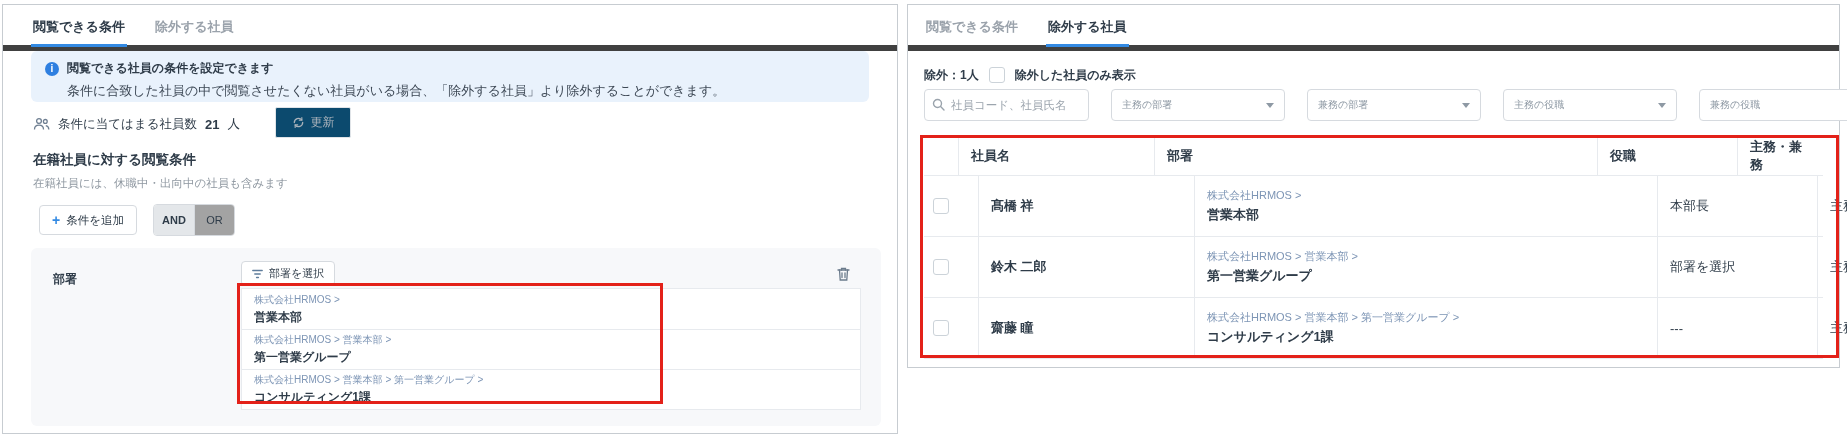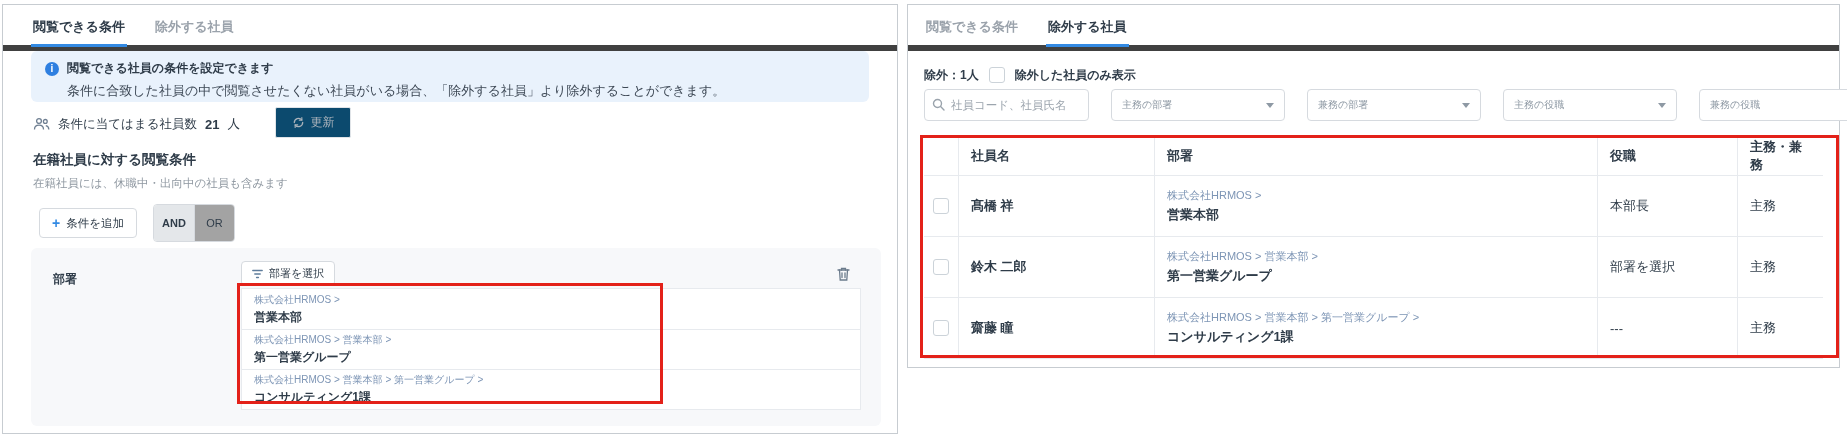--- a/index.html
+++ b/index.html
@@ -41,21 +41,21 @@
   .stats-label{font-size:12.5px;color:var(--ink);}
   .stats-count{font-size:13px;font-weight:700;}
   .stats-unit{font-size:12.5px;}
   .refresh-btn{position:absolute;left:272px;top:102px;width:76px;height:31px;background:#0c4a6e;border:1px solid #e0e4e8;border-radius:2px;color:#abb3bb;font-size:12px;display:flex;align-items:center;justify-content:center;gap:6px;cursor:pointer;}
   .section-title{position:absolute;left:30px;top:146px;font-size:13.5px;font-weight:700;}
   .section-note{position:absolute;left:30px;top:171px;font-size:11.5px;color:var(--muted);}
 
   .toolbar{position:absolute;left:36px;top:199px;display:flex;gap:16px;align-items:center;}
   .add-btn{height:30px;background:#fff;border:1px solid var(--btn-border);border-radius:4px;padding:0 12px;display:flex;align-items:center;gap:6px;font-size:11.5px;color:var(--ink);cursor:pointer;}
   .plus{color:var(--accent);font-size:14px;font-weight:700;line-height:1;}
-  .segmented{display:flex;height:38px;border:1px solid var(--btn-border);border-radius:4px;overflow:hidden;}
+  .segmented{display:flex;height:32px;border:1px solid var(--btn-border);border-radius:4px;overflow:hidden;}
   .seg{width:40px;display:flex;align-items:center;justify-content:center;font-size:11px;color:var(--ink);background:#a3a3a3;cursor:pointer;}
   .seg.selected{background:#e4e7ea;font-weight:700;}
   .seg + .seg{border-left:1px solid var(--btn-border);}
 
   .cond-card{position:absolute;left:28px;top:243px;width:850px;height:178px;background:#f7f8fa;border-radius:6px;}
   .cond-field-label{position:absolute;left:22px;top:23px;font-size:12px;font-weight:700;}
   .select-dept-btn{position:absolute;left:210px;top:13px;height:25px;background:#fff;border:1px solid var(--btn-border);border-radius:4px;padding:0 10px;display:flex;align-items:center;gap:6px;font-size:11px;color:var(--ink);cursor:pointer;}
   .trash-btn{position:absolute;right:30px;top:18px;color:#6b7b8c;cursor:pointer;background:none;border:none;}
   .dept-list{position:absolute;left:210px;top:40px;width:620px;background:#fff;border:1px solid var(--line);}
   .dept-item{height:40px;padding:5px 12px;display:flex;flex-direction:column;justify-content:center;gap:2px;}
@@ -71,21 +71,21 @@
   .search-box{position:relative;width:165px;height:32px;}
   .search-box input{width:100%;height:100%;border:1px solid var(--btn-border);border-radius:4px;padding:0 8px 0 26px;font-size:11.5px;color:var(--ink);font-family:inherit;outline:none;}
   .search-box input::placeholder{color:#9aa3ac;}
   .search-glyph{position:absolute;left:8px;top:9px;color:#9aa3ac;}
   .select{width:174px;height:32px;border:1px solid var(--btn-border);border-radius:4px;display:flex;align-items:center;justify-content:space-between;padding:0 10px;font-size:10px;color:#8e99a4;cursor:pointer;background:#fff;}
   .caret{width:0;height:0;border-left:4px solid transparent;border-right:4px solid transparent;border-top:5px solid #8e99a4;}
 
   .emp-table{position:absolute;left:16px;top:131px;width:899px;font-size:13px;}
   .tr{display:grid;grid-template-columns:34px 196px 443px 140px 86px;}
   .tr.head{height:40px;border-bottom:1px solid var(--line);}
-  .tr.body-row{height:61px;border-bottom:1px solid var(--line);}
+  .tr.body-row{height:61px;border-bottom:1px solid var(--line);gap:20px;}
   .td{display:flex;align-items:center;padding:0 12px;}
   .td.sep{border-left:1px solid var(--line);}
   .td.cb-cell{justify-content:center;padding:0;}
   .th{font-weight:700;color:var(--ink);}
   .emp-name{font-weight:700;}
   .dept-cell{flex-direction:column;align-items:flex-start;justify-content:center;gap:3px;}
   .dept-cell .dept-path{font-size:11px;}
   .dept-cell .dept-name{font-size:13px;}
   .role-text,.duty-text{color:var(--ink);}
 

